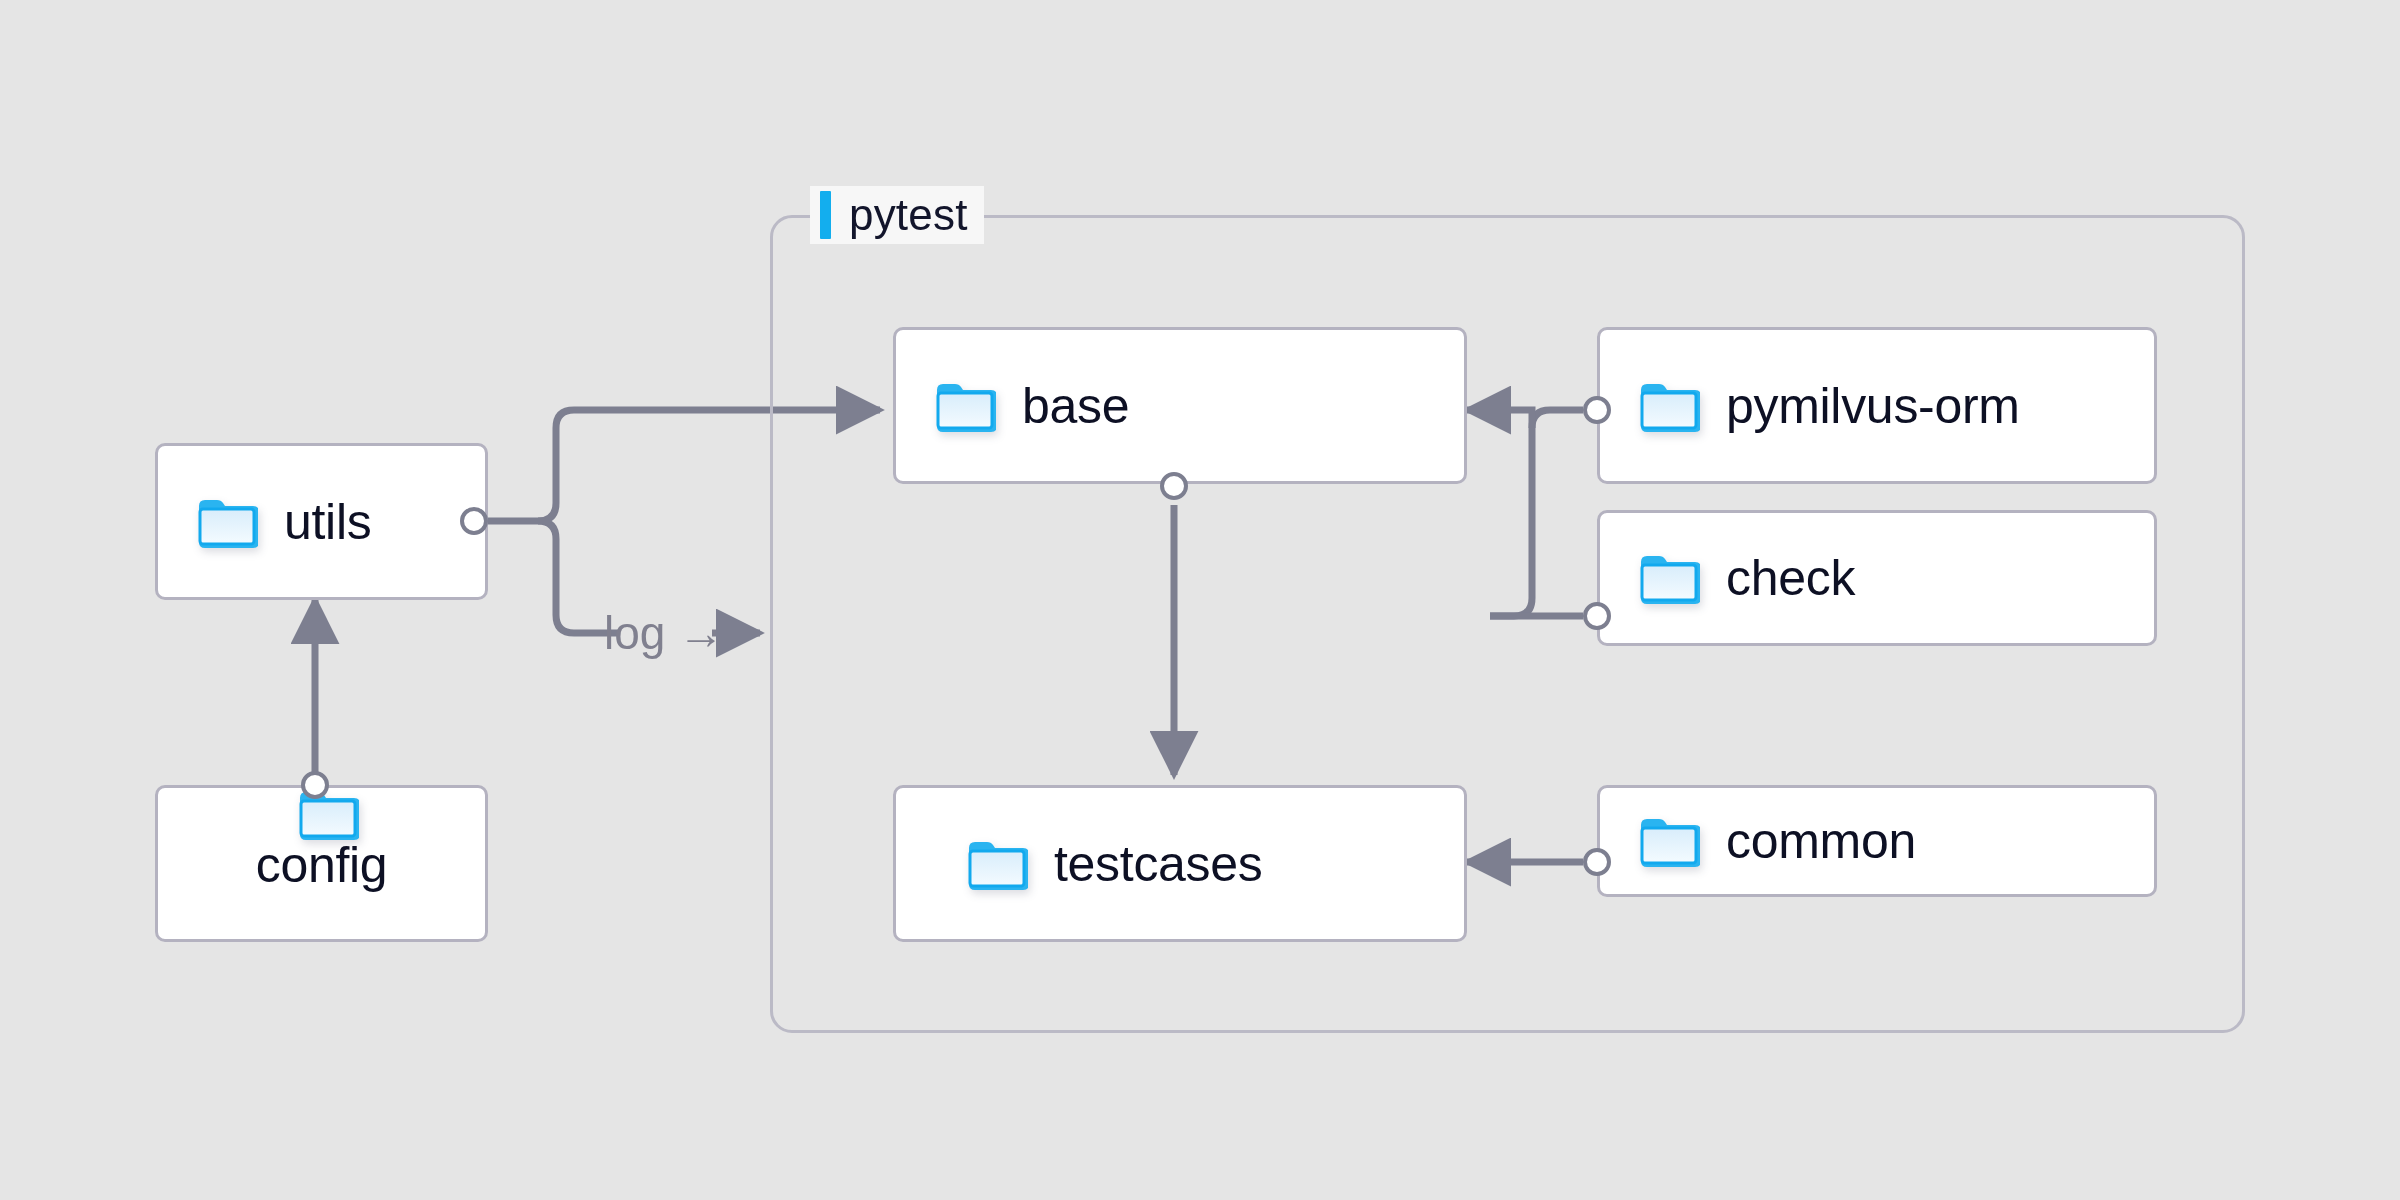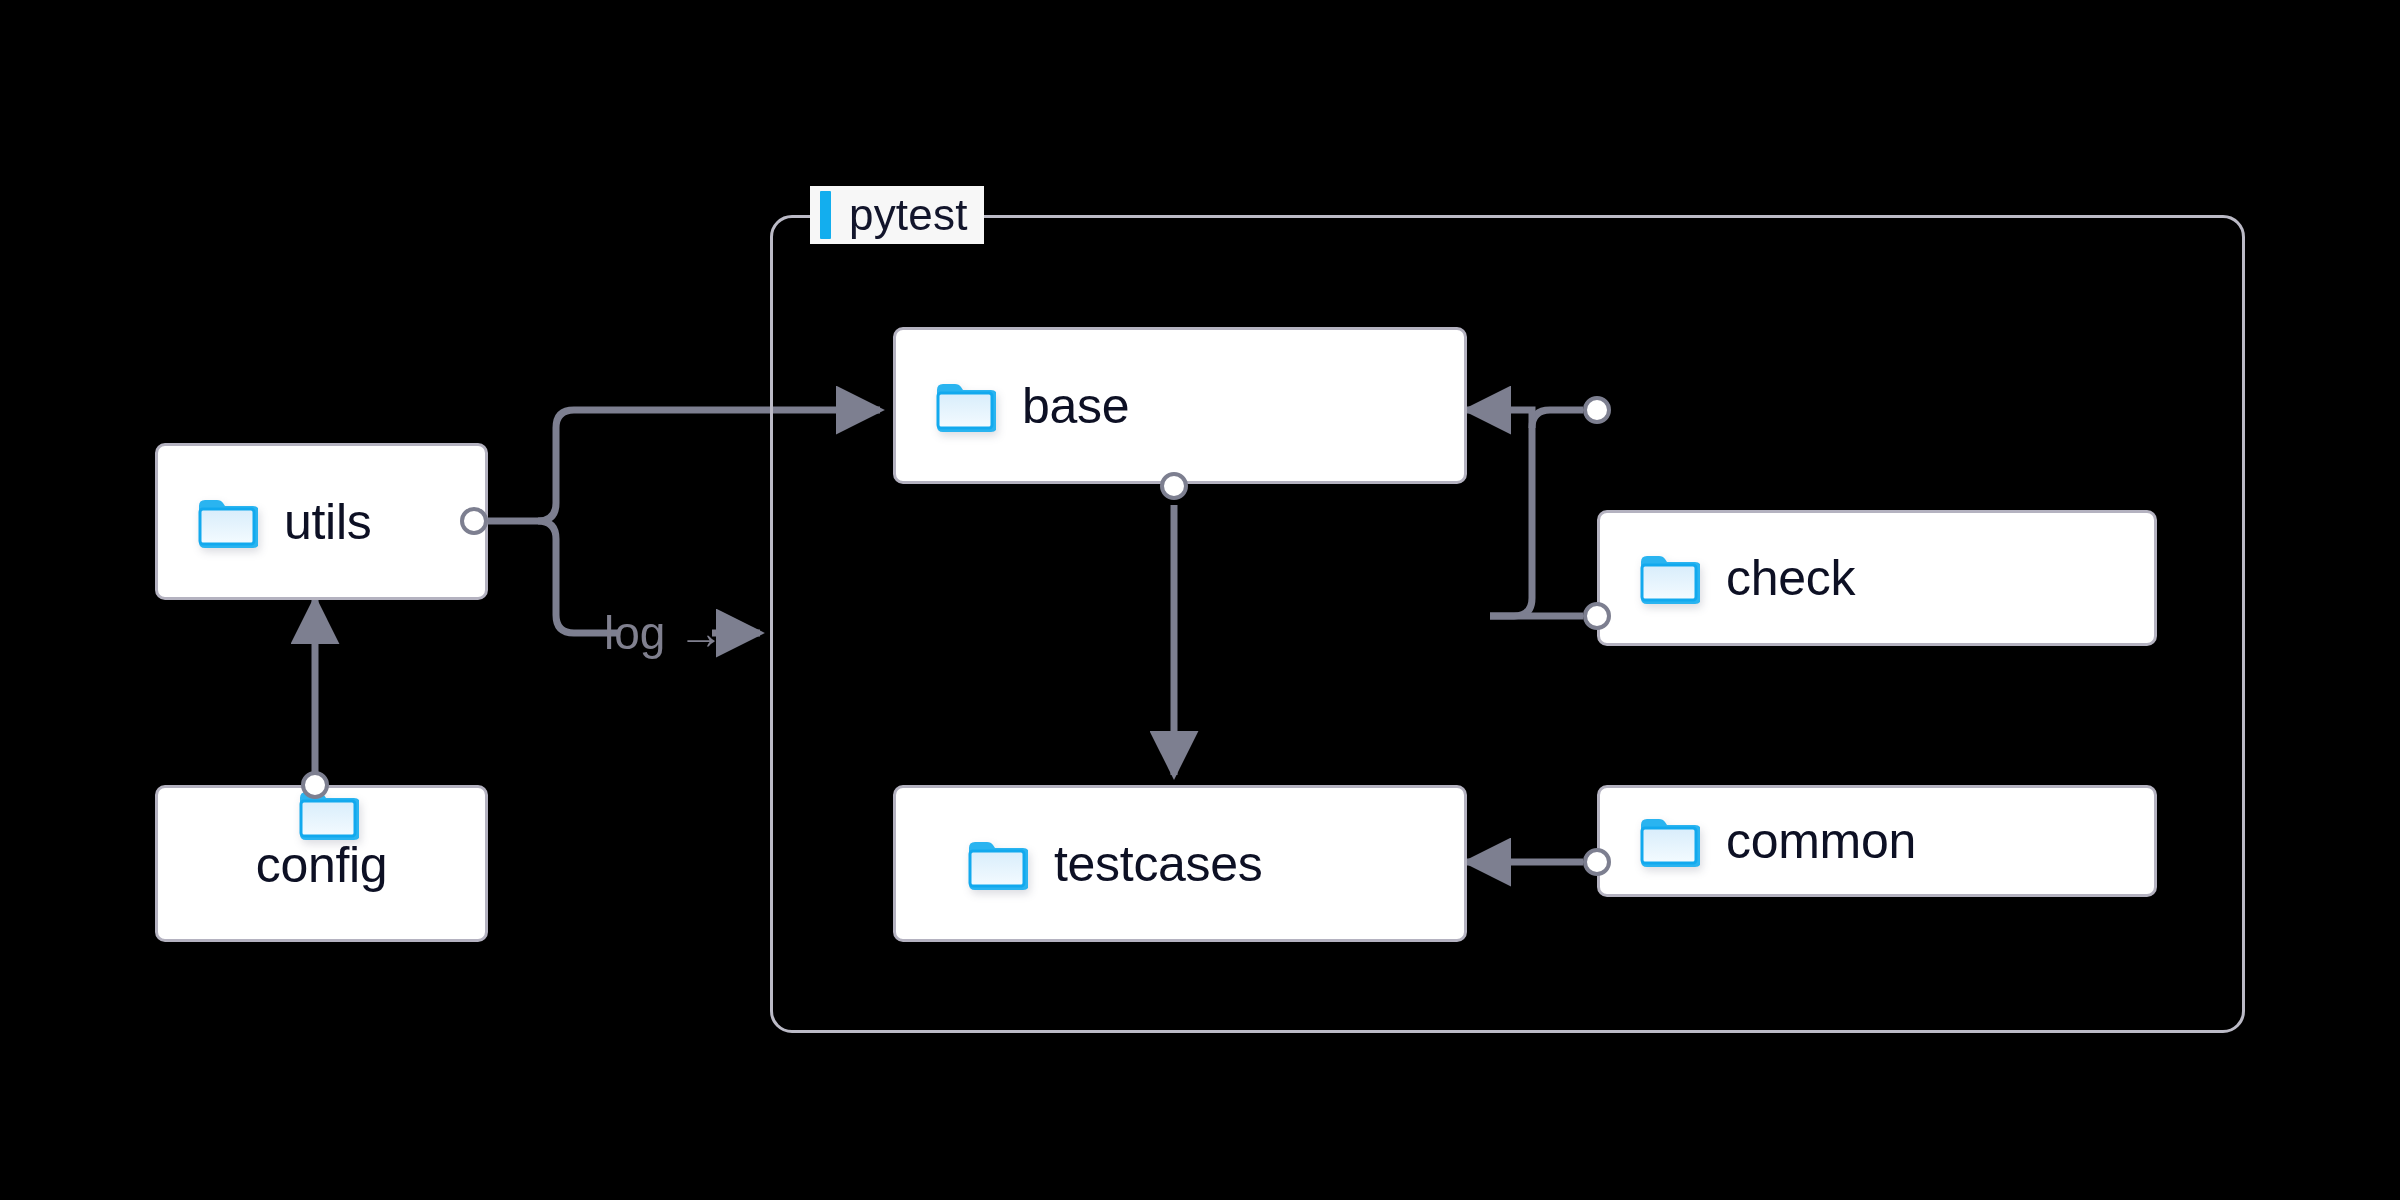--- a/index.html
+++ b/index.html
@@ -10,21 +10,21 @@
   body {
     width: 2400px;
     height: 1200px;
     font-family: "Liberation Sans", sans-serif;
     overflow: hidden;
   }
   #stage {
     position: relative;
     width: 2400px;
     height: 1200px;
-    background: #000000;
+    background: #e5e5e5;
   }
   #wires {
     position: absolute;
     left: 0; top: 0;
     width: 2400px;
     height: 1200px;
     pointer-events: none;
   }
 
   
@@ -210,20 +210,35 @@
             <stop offset="100%" stop-color="#f4fbff"></stop>
           </linearGradient>
         </defs>
         <path d="M3 10 q0-6 6-6 h12 q4 0 6 3 l2 3 h28 q6 0 6 6 v30 q0 6-6 6 h-48 q-6 0-6-6 z" fill="#2ab4f0"></path>
         <rect x="4" y="13" width="54" height="35" rx="3" fill="url(#fg4)" stroke="#12a9ee" stroke-width="3"></rect>
       </svg>
     </span>
     <span class="nlabel">testcases</span>
   </div>
 
+  <div class="node" style="left:1597px; top:327px; width:560px; height:157px;">
+    <span class="folder">
+      <svg width="62" height="52" viewBox="0 0 62 52">
+        <defs>
+          <linearGradient id="fg5" x1="0" y1="0" x2="0" y2="1">
+            <stop offset="0%" stop-color="#d8edfb"></stop>
+            <stop offset="100%" stop-color="#f4fbff"></stop>
+          </linearGradient>
+        </defs>
+        <path d="M3 10 q0-6 6-6 h12 q4 0 6 3 l2 3 h28 q6 0 6 6 v30 q0 6-6 6 h-48 q-6 0-6-6 z" fill="#2ab4f0"></path>
+        <rect x="4" y="13" width="54" height="35" rx="3" fill="url(#fg5)" stroke="#12a9ee" stroke-width="3"></rect>
+      </svg>
+    </span>
+    <span class="nlabel">pymilvus-orm</span>
+  </div>
   <span class="port" style="left:1597px; top:410px;"></span>
 
   <div class="node" style="left:1597px; top:510px; width:560px; height:136px;">
     <span class="folder">
       <svg width="62" height="52" viewBox="0 0 62 52">
         <defs>
           <linearGradient id="fg6" x1="0" y1="0" x2="0" y2="1">
             <stop offset="0%" stop-color="#d8edfb"></stop>
             <stop offset="100%" stop-color="#f4fbff"></stop>
           </linearGradient>

